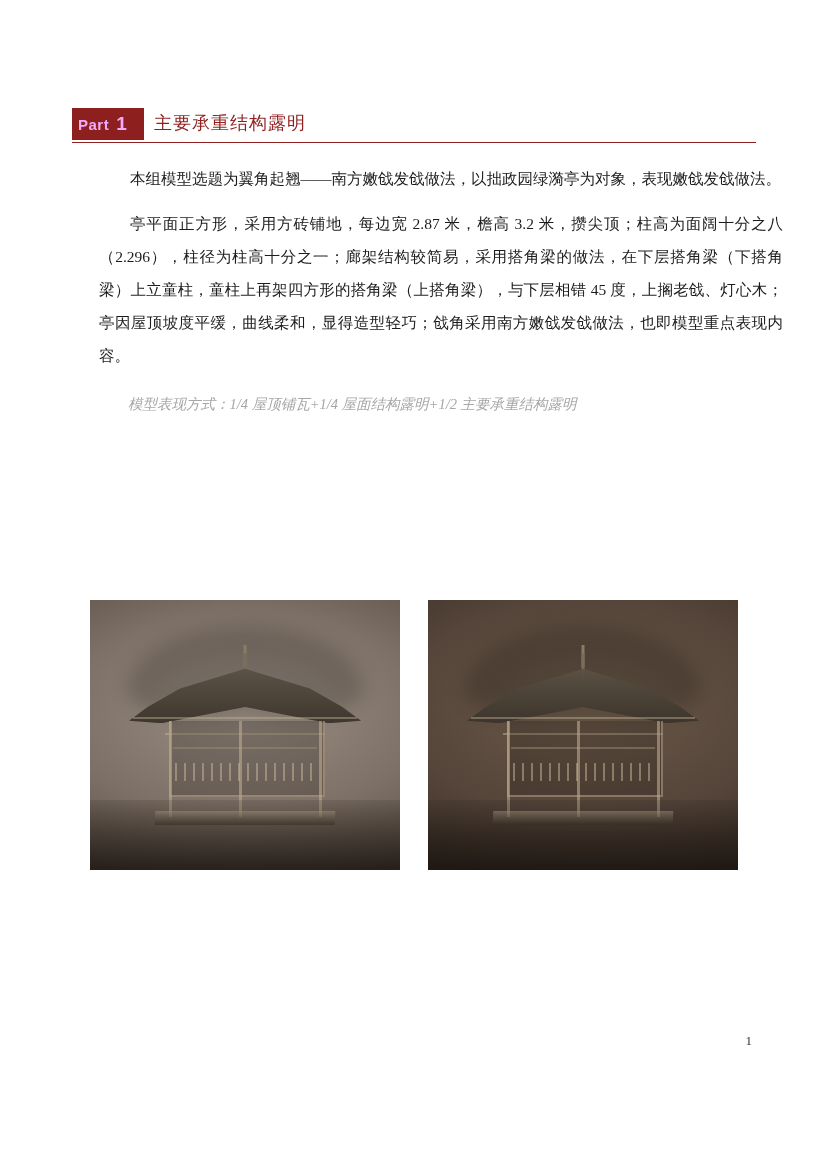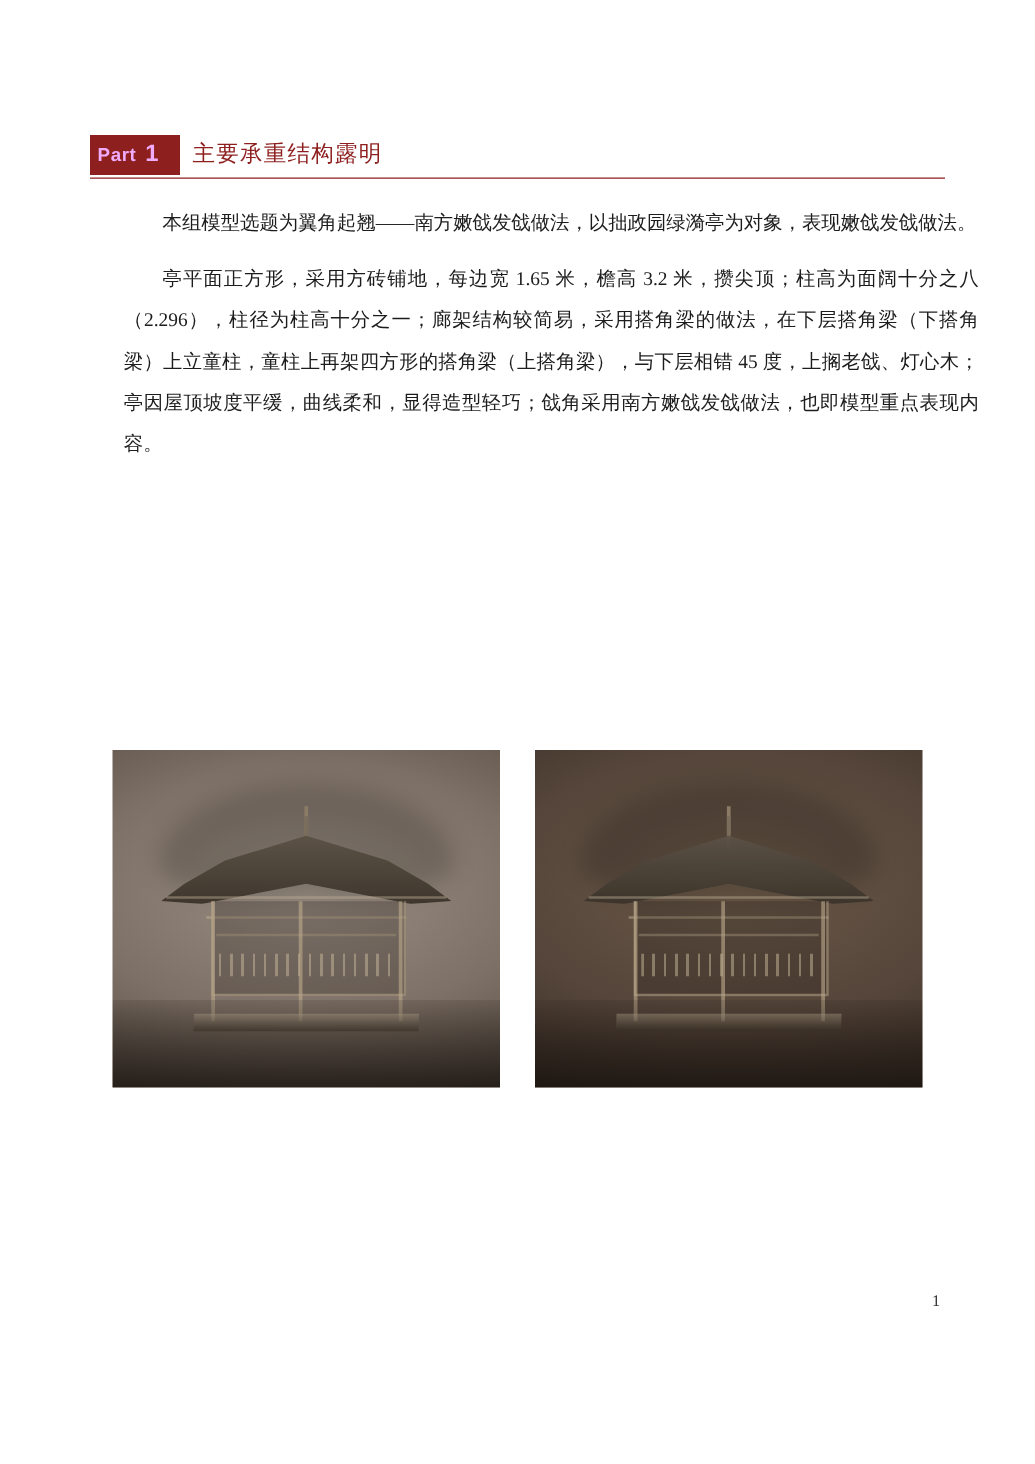--- a/index.html
+++ b/index.html
@@ -260,21 +260,22 @@
     <div class="part-tag">
       <span class="part-word">Part</span>
       <span class="part-num">1</span>
     </div>
     <div class="part-title">主要承重结构露明</div>
     <div class="part-rule"></div>
   </div>
 
   <div class="body-wrap">
     <p class="para">本组模型选题为翼角起翘——南方嫩戗发戗做法，以拙政园绿漪亭为对象，表现嫩戗发戗做法。</p>
-    <p class="para">亭平面正方形，采用方砖铺地，每边宽 1.65 米，檐高 3.2 米，攒尖顶；柱高为面阔十分之八（2.296），柱径为柱高十分之一；廊架结构较简易，采用搭角梁的做法，在下层搭角梁（下搭角梁）上立童柱，童柱上再架四方形的搭角梁（上搭角梁），与下层相错 45 度，上搁老戗、灯心木；亭因屋顶坡度平缓，曲线柔和，显得造型轻巧；戗角采用南方嫩戗发戗做法，也即模型重点表现内容。</p>
+    <p class="para">亭平面正方形，采用方砖铺地，每边宽 2.87 米，檐高 3.2 米，攒尖顶；柱高为面阔十分之八（2.296），柱径为柱高十分之一；廊架结构较简易，采用搭角梁的做法，在下层搭角梁（下搭角梁）上立童柱，童柱上再架四方形的搭角梁（上搭角梁），与下层相错 45 度，上搁老戗、灯心木；亭因屋顶坡度平缓，曲线柔和，显得造型轻巧；戗角采用南方嫩戗发戗做法，也即模型重点表现内容。</p>
+    <p class="note">模型表现方式：1/4 屋顶铺瓦+1/4 屋面结构露明+1/2 主要承重结构露明</p>
   </div>
 
   <div class="figures">
 
     <div class="figure fig1">
       <div class="shadow-roof"></div>
       <div class="pav">
         <div class="finial"></div>
         <div class="roof-ridge"></div>
         <div class="roof"></div>

